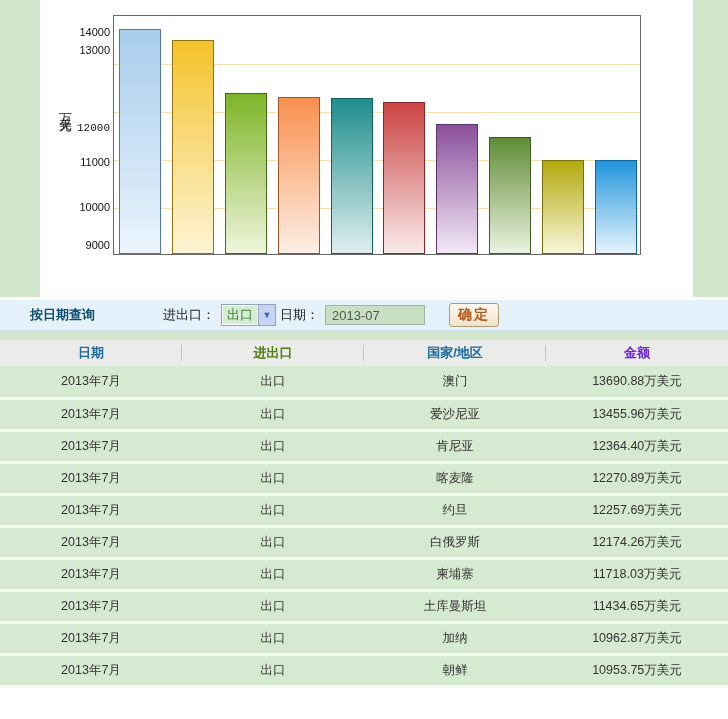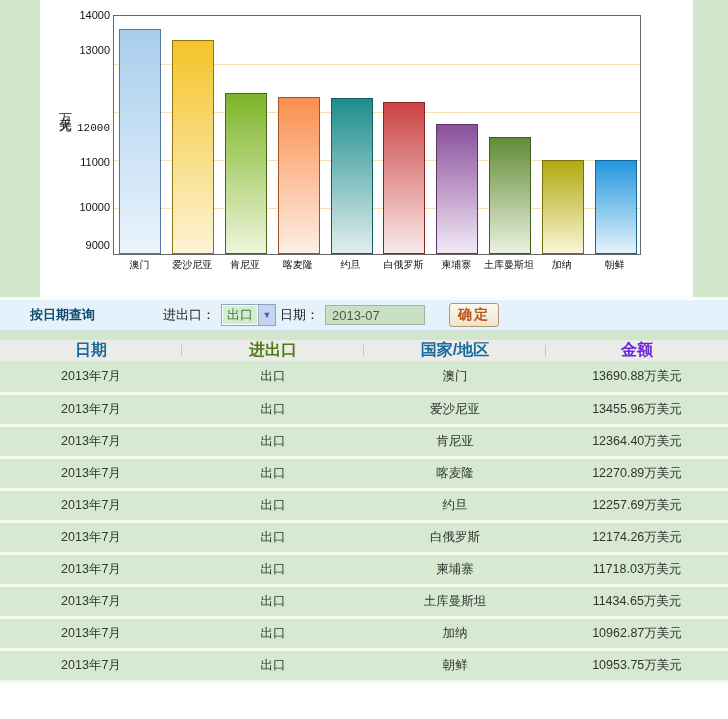--- a/index.html
+++ b/index.html
@@ -40,59 +40,58 @@
                 padding-left:6px; font-size:13px; color:#555;
                 font-family:"Liberation Sans","DejaVu Sans",sans-serif; }
   .ok-button { margin-left:24px; width:50px; height:24px; border-radius:3px;
                font-weight:bold; font-size:14px; letter-spacing:2px; cursor:pointer;
                font-family:"Liberation Sans","DejaVu Sans",sans-serif; }
 
   .green-strip { width:728px; height:8px; }
 
   
   table { width:728px; border-collapse:collapse; table-layout:fixed; }
-  th { height:20px; font-size:16px; font-weight:bold; text-align:center;
+  th { height:26px; font-size:13px; font-weight:bold; text-align:center;
        position:relative; }
   th:not(:last-child)::after { content:""; position:absolute; right:0; top:5px;
        bottom:5px; width:1px; background:#c4c4c4; }
   td { height:32px; font-size:12.5px; color:#333; text-align:center; }
   tbody tr { border-bottom:3px solid #f4f8f3; }
 </style>
 </head>
 <body>
 
 <div class="chart-section">
   <div class="side-strip left" style="background: rgb(210, 230, 203);"></div>
   <div class="side-strip right" style="background: rgb(210, 230, 203);"></div>
   <div class="ylabel">万美元</div>
   <div id="yticks">
       <div class="ytick" style="top: 239px;">9000</div>
       <div class="ytick" style="top: 201px;">10000</div>
       <div class="ytick" style="top: 156px;">11000</div>
       <div class="ytick" style="top: 122px; font-family: Liberation Mono, monospace;">12000</div>
       <div class="ytick" style="top: 44px;">13000</div>
-      <div class="ytick" style="top: 9px;">14000</div>
+      <div class="ytick" style="top: 26px;">14000</div>
     </div>
   <div class="plot" id="plot">
       <div class="gridline" style="top: 192px; background: rgb(250, 223, 174);"></div>
       <div class="gridline" style="top: 144px; background: rgb(250, 223, 174);"></div>
       <div class="gridline" style="top: 96px; background: rgb(250, 223, 174);"></div>
       <div class="gridline" style="top: 48px; background: rgb(250, 223, 174);"></div>
       <div class="bar" style="left: 5.4px; width: 42px; height: 225.162px; background: linear-gradient(rgb(168, 205, 237), rgb(234, 244, 252)); border: 1px solid rgb(85, 119, 156);"></div>
       <div class="bar" style="left: 58.2px; width: 42px; height: 213.886px; background: linear-gradient(rgb(244, 195, 42), rgb(253, 244, 213)); border: 1px solid rgb(143, 116, 20);"></div>
       <div class="bar" style="left: 111px; width: 42px; height: 161.491px; background: linear-gradient(rgb(125, 181, 40), rgb(238, 245, 218)); border: 1px solid rgb(73, 105, 26);"></div>
       <div class="bar" style="left: 163.8px; width: 42px; height: 157.003px; background: linear-gradient(rgb(249, 143, 77), rgb(253, 239, 229)); border: 1px solid rgb(158, 85, 38);"></div>
       <div class="bar" style="left: 216.6px; width: 42px; height: 156.369px; background: linear-gradient(rgb(30, 141, 141), rgb(224, 239, 238)); border: 1px solid rgb(17, 95, 95);"></div>
       <div class="bar" style="left: 269.4px; width: 42px; height: 152.364px; background: linear-gradient(rgb(203, 67, 67), rgb(250, 234, 234)); border: 1px solid rgb(130, 42, 42);"></div>
       <div class="bar" style="left: 322.2px; width: 42px; height: 130.465px; background: linear-gradient(rgb(139, 80, 156), rgb(242, 232, 245)); border: 1px solid rgb(93, 53, 105);"></div>
       <div class="bar" style="left: 375px; width: 42px; height: 116.863px; background: linear-gradient(rgb(96, 140, 54), rgb(235, 242, 224)); border: 1px solid rgb(64, 93, 36);"></div>
       <div class="bar" style="left: 427.8px; width: 42px; height: 94.2178px; background: linear-gradient(rgb(178, 169, 13), rgb(249, 246, 216)); border: 1px solid rgb(117, 112, 10);"></div>
       <div class="bar" style="left: 480.6px; width: 42px; height: 93.78px; background: linear-gradient(rgb(33, 150, 220), rgb(230, 243, 252)); border: 1px solid rgb(20, 101, 160);"></div>
     </div>
-  <div class="xlabels" id="xlabels"><span class="xlabel">澳门</span><span class="xlabel">爱沙尼亚</span><span class="xlabel">肯尼亚</span><span class="xlabel">喀麦隆</span><span class="xlabel">约旦</span><span class="xlabel">白俄罗斯</span><span class="xlabel">柬埔寨</span><span class="xlabel">土库曼斯坦</span><span class="xlabel">加纳</span><span class="xlabel">朝鲜</span></div>
 </div>
 <div class="pre-query-strip"></div>
 
 <div class="query-bar" style="background: rgb(230, 242, 251);">
   <span class="query-title" style="color: #0c4a6e;">按日期查询</span>
   <span class="lbl-trade">进出口：</span>
   <div class="select">
     <span class="select-value" style="background: rgb(212, 236, 208); color: rgb(58, 125, 58);">出口</span>
     <span class="select-arrow" style="background: rgb(199, 211, 243); color: rgb(59, 95, 196);">▼</span>
   </div>

